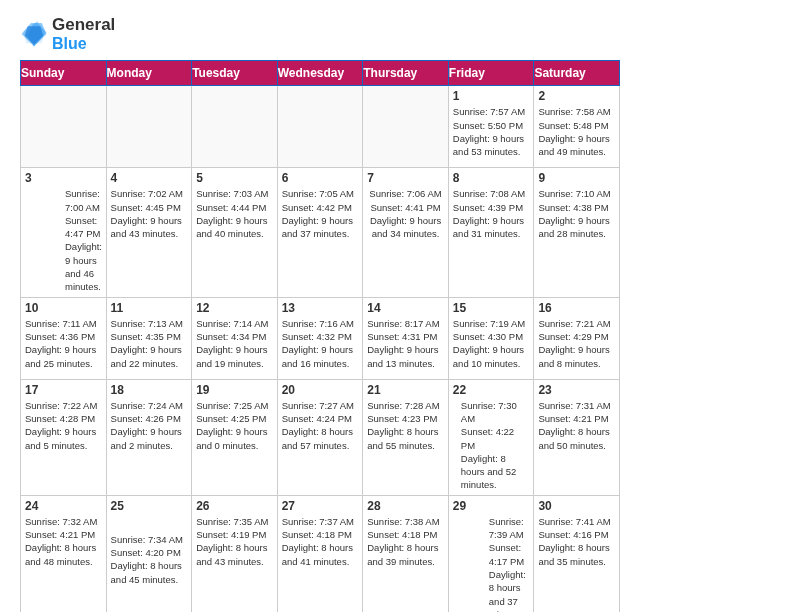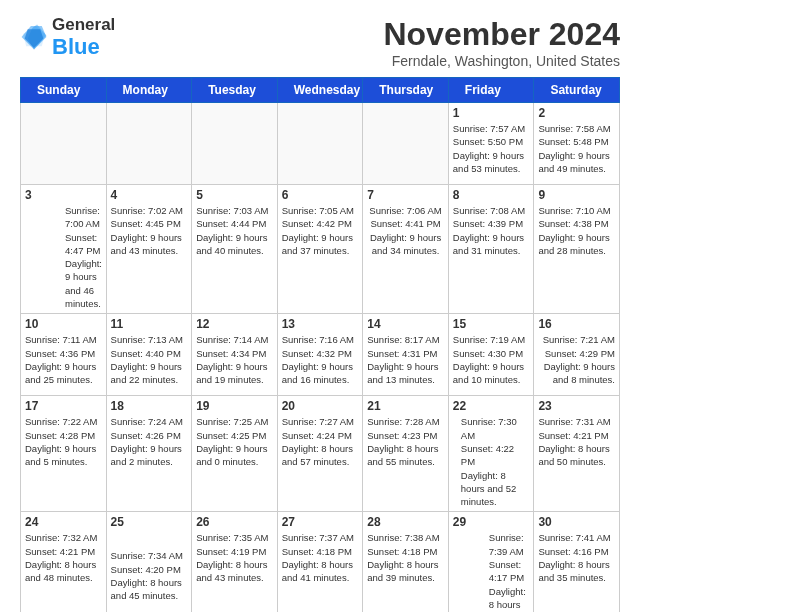--- a/index.html
+++ b/index.html
@@ -40,25 +40,25 @@
     .location {
       font-size: 14px;
       color: #555;
     }
     table {
       width: 100%;
       border-collapse: collapse;
       table-layout: fixed;
     }
     th {
-      background: #1d4ed8;
+      background: #be185d;
       color: #fff;
       font-size: 12px;
       font-weight: bold;
-      padding: 5px 16px;
+      padding: 5px 0;
       text-align: left;
       border: 1px solid #1565C0;
     }
     td {
       border: 1px solid #ccc;
       vertical-align: top;
       padding: 3px 4px;
       font-size: 9.5px;
       color: #333;
       height: 82px;
@@ -91,26 +91,22 @@
         <polygon points="20,4 32,14 28,30 8,30 4,14" fill="#2196F3" opacity="0.15"></polygon>
         <polygon points="22,2 34,16 18,34 10,20 16,6" fill="#2196F3" opacity="0.4"></polygon>
         <polygon points="18,0 36,18 18,36 0,18" fill="none" stroke="#2196F3" stroke-width="0"></polygon>
         <path d="M10 8 L26 8 L30 20 L18 32 L6 20 Z" fill="#1565C0" opacity="0.7"></path>
         <path d="M14 4 L28 4 L34 18 L18 34 L2 18 Z" fill="#2196F3" opacity="0.5"></path>
       </svg>
       <div>
         <div style="font-size:17px;font-weight:bold;line-height:1.1;">
           <span style="color:#333;">General</span>
         </div>
-        <div style="font-size:22px;font-weight:bold;line-height:1.1;color:#2196F3;">Blue</div>
+        <div style="font-size:16px;font-weight:bold;line-height:1.1;color:#2196F3;">Blue</div>
       </div>
-    </div>
-    <div class="title-block">
-      <div class="month-title">November 2024</div>
-      <div class="location">Ferndale, Washington, United States</div>
     </div>
   </div>
 
   <table>
     <thead>
       <tr>
         <th>Sunday</th>
         <th>Monday</th>
         <th>Tuesday</th>
         <th>Wednesday</th>
@@ -186,21 +182,21 @@
         <tr>
           <td>
             <span class="day-num">10</span>
             <div class="day-info" style="white-space: pre-line;">Sunrise: 7:11 AM
 Sunset: 4:36 PM
 Daylight: 9 hours and 25 minutes.</div>
           </td>
           <td>
             <span class="day-num">11</span>
             <div class="day-info" style="white-space: pre-line;">Sunrise: 7:13 AM
-Sunset: 4:40 PM
+Sunset: 4:35 PM
 Daylight: 9 hours and 22 minutes.</div>
           </td>
           <td>
             <span class="day-num">12</span>
             <div class="day-info" style="white-space: pre-line;">Sunrise: 7:14 AM
 Sunset: 4:34 PM
 Daylight: 9 hours and 19 minutes.</div>
           </td>
           <td>
             <span class="day-num">13</span>
@@ -215,21 +211,21 @@
 Daylight: 9 hours and 13 minutes.</div>
           </td>
           <td>
             <span class="day-num">15</span>
             <div class="day-info" style="white-space: pre-line;">Sunrise: 7:19 AM
 Sunset: 4:30 PM
 Daylight: 9 hours and 10 minutes.</div>
           </td>
           <td>
             <span class="day-num">16</span>
-            <div class="day-info" style="white-space: pre-line; text-align: right;">Sunrise: 7:21 AM
+            <div class="day-info" style="white-space: pre-line;">Sunrise: 7:21 AM
 Sunset: 4:29 PM
 Daylight: 9 hours and 8 minutes.</div>
           </td>
         </tr>
         <tr>
           <td>
             <span class="day-num">17</span>
             <div class="day-info" style="white-space: pre-line;">Sunrise: 7:22 AM
 Sunset: 4:28 PM
 Daylight: 9 hours and 5 minutes.</div>

